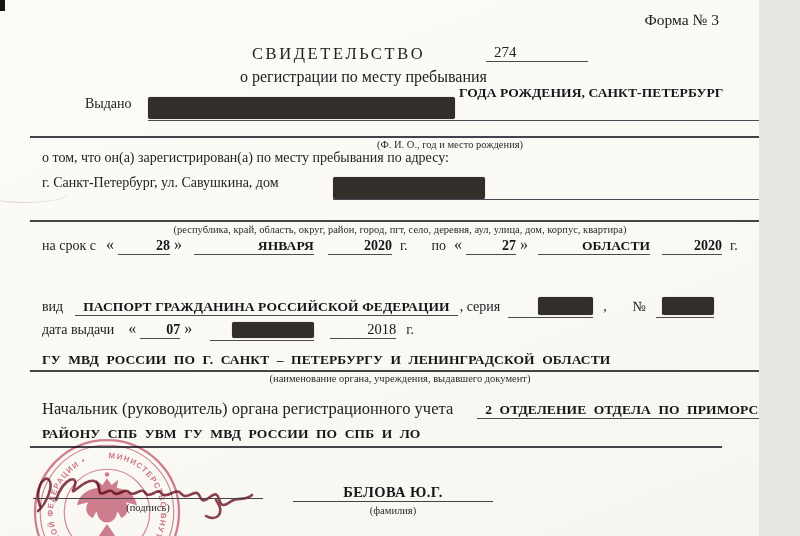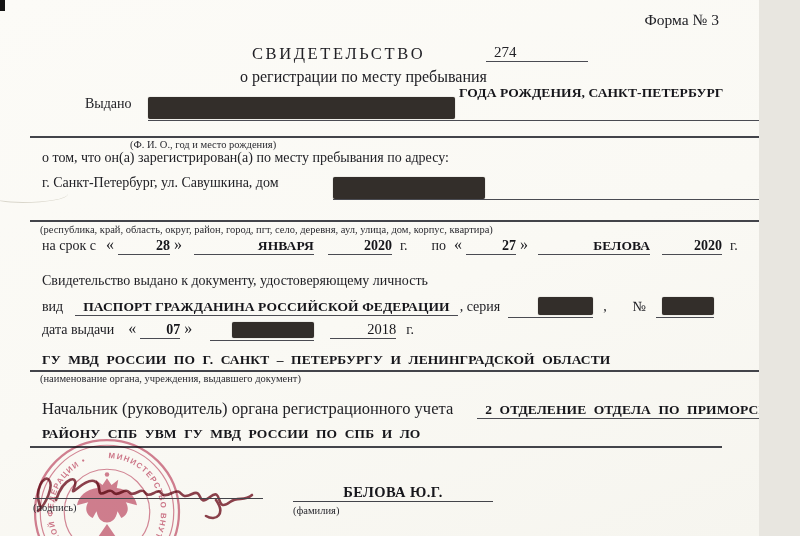--- a/index.html
+++ b/index.html
@@ -7,21 +7,21 @@
   .page{
     position:relative;width:759px;height:536px;overflow:hidden;
     background:linear-gradient(160deg,#fcfbf7 0%,#faf9f4 55%,#f6f5ef 100%);
     font-family:"Liberation Serif","DejaVu Serif",serif;
     color:#212126;
   }
   .abs{position:absolute;}
   .lbl{font-size:14px;white-space:nowrap;font-family:Liberation Serif, serif;}
   .lbl-md{font-size:16px;white-space:nowrap;}
   .bold-val{font-size:13.5px;font-weight:bold;color:#16161b;letter-spacing:.1px;white-space:nowrap;}
-  .caption{font-size:10.5px;color:#2a2a30;text-align:left;white-space:nowrap;}
+  .caption{font-size:10.5px;color:#2a2a30;text-align:center;white-space:nowrap;}
   .rule{border-top:2px solid #43444a;height:0;}
   .rule-thin{border-top:1.5px solid #4a4b52;height:0;}
   .cell{display:inline-block;border-bottom:1.5px solid #4a4b52;text-align:right;}
   .cell-num{font-size:14px;font-weight:bold;color:#16161b;}
   .redact{background:#332e2a;border-radius:2px;box-shadow:0 0 1px rgba(0,0,0,.5);}
   .q{font-size:16px;}
   .row{display:flex;align-items:baseline;}
   .ws{word-spacing:4px;}
   .artifact{background:#141414;}
   .sig-svg,.stamp-svg{mix-blend-mode:multiply;}
@@ -62,26 +62,25 @@
     <span class="q" style="margin-right:4px;">«</span>
     <span class="cell cell-num" style="width:52px;">28</span>
     <span class="q" style="margin-left:4px;margin-right:12px;">»</span>
     <span class="cell bold-val" style="width:120px;">ЯНВАРЯ</span>
     <span class="cell cell-num" style="width:64px;margin-left:14px;">2020</span>
     <span class="lbl" style="margin-left:8px;">г.</span>
     <span class="lbl" style="margin-left:24px;">по</span>
     <span class="q" style="margin-left:8px;margin-right:4px;">«</span>
     <span class="cell cell-num" style="width:50px;">27</span>
     <span class="q" style="margin-left:4px;margin-right:10px;">»</span>
-    <span class="cell bold-val" style="width:112px;">БЕЛОВА</span>
+    <span class="cell bold-val" style="width:112px;">ОБЛАСТИ</span>
     <span class="cell cell-num" style="width:60px;margin-left:12px;">2020</span>
     <span class="lbl" style="margin-left:8px;">г.</span>
   </div>
 
-  <div class="abs lbl" style="left:42px;top:273px;">Свидетельство выдано к документу, удостоверяющему личность</div>
 
   <div class="abs row" style="left:42px;top:297px;right:45px;">
     <span class="lbl" style="margin-right:12px;">вид</span>
     <span class="cell bold-val" style="padding:0 8px;">ПАСПОРТ ГРАЖДАНИНА РОССИЙСКОЙ ФЕДЕРАЦИИ</span>
     <span class="lbl" style="margin-left:2px;">, серия</span>
     <span class="cell" style="width:108px;margin-left:8px;height:20px;"><span class="redact" style="display:inline-block;width:55px;height:18px;vertical-align:bottom;"></span></span>
     <span class="lbl" style="margin-left:10px;">,</span>
     <span class="lbl" style="margin-left:26px;">№</span>
     <span class="cell" style="flex:1;margin-left:10px;height:20px;text-align:left;padding-left:6px;"><span class="redact" style="display:inline-block;width:52px;height:18px;vertical-align:bottom;"></span></span>
   </div>

